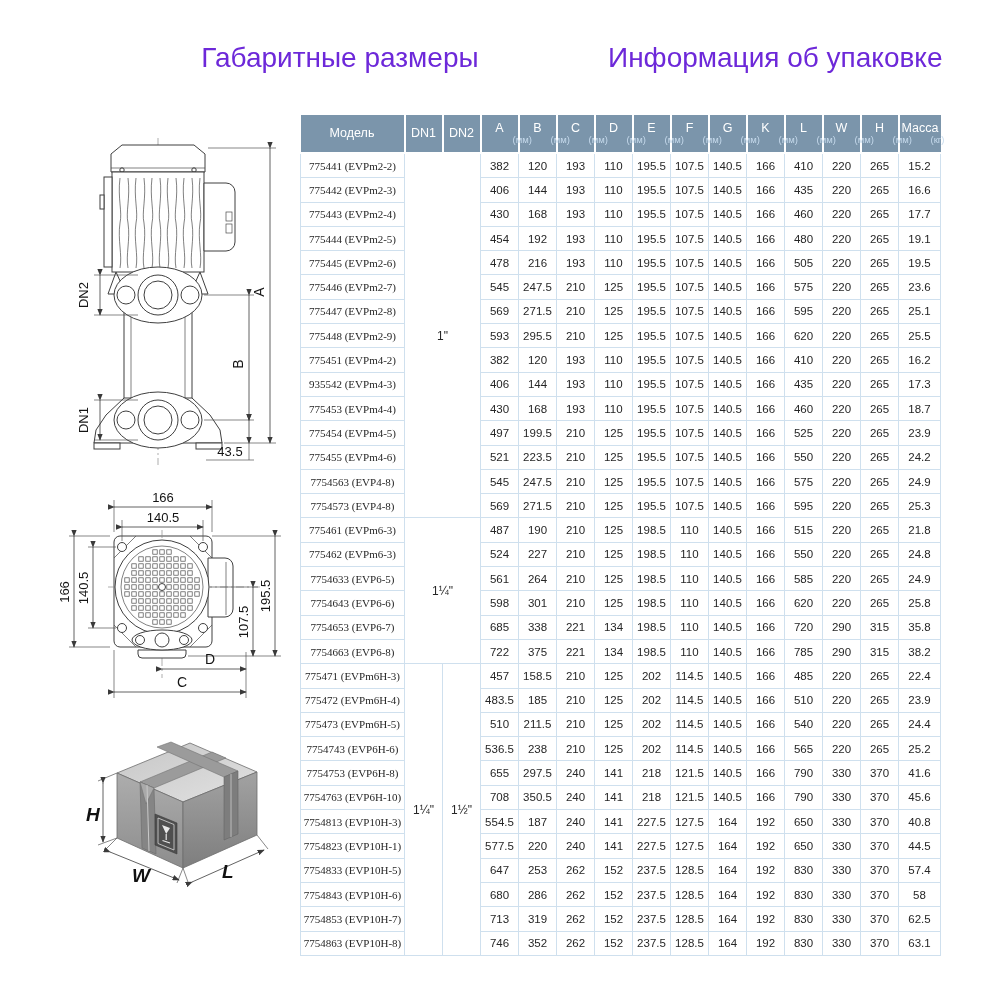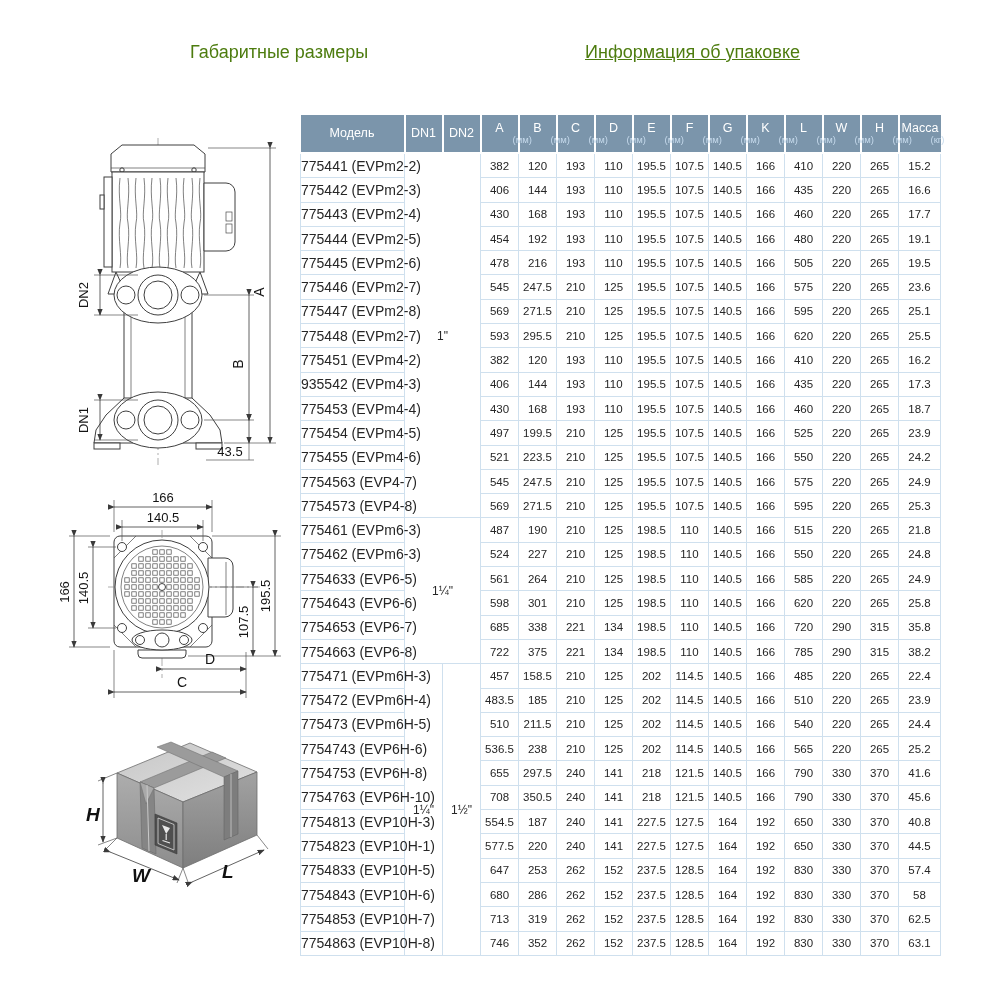--- a/index.html
+++ b/index.html
@@ -1,45 +1,45 @@
 <!DOCTYPE html>
 <html><head>
 <meta charset="utf-8">
 <style>
   html,body{margin:0;padding:0;}
   body{
     width:1000px;height:1000px;position:relative;background:#ffffff;
     font-family:"Liberation Sans",sans-serif;overflow:hidden;
   }
   .page-title{
-    position:absolute;top:42px;height:30px;font-size:18px;color:#4d7c0f;
-    white-space:nowrap;
+    position:absolute;top:42px;height:30px;font-size:28px;color:#6d28d9;
+    text-align:center;white-space:nowrap;
   }
   #title-left{left:190px;width:300px;}
-  #title-right{left:585px;width:300px;text-decoration:underline;}
+  #title-right{left:608px;width:300px;}
 
   
   #dims-table{
     position:absolute;left:300px;top:115px;width:641px;
     border-collapse:collapse;table-layout:fixed;border-radius:18px;
   }
   #dims-table th{
     background:#7b95ab;color:#ffffff;font-weight:normal;
     border-right:2px solid #ffffff;border-bottom:2px solid #ffffff;
     height:37px;font-size:12.5px;line-height:1.15;padding:0;text-align:center;
     vertical-align:middle;
   }
   #dims-table th:last-child{border-right:none;}
   #dims-table th .sub{font-size:9.5px;color:#c6daec;margin-left:31px;}
   #dims-table td{
     border:1px solid #cfe0ee;height:23.3px;text-align:center;
     font-size:11.5px;color:#262626;padding:0;background:#ffffff;
     vertical-align:middle;white-space:nowrap;
   }
-  #dims-table td.model{font-size:14px;}
+  #dims-table td.model{font-size:11px;font-family:Liberation Serif, serif;}
   #dims-table td.dn{font-size:12px;}
 
   
   .drawing{position:absolute;}
   #side-view{left:58px;top:120px;}
   #top-view{left:60px;top:480px;}
   #box-view{left:60px;top:730px;}
   .ln{stroke:#3f3f3f;stroke-width:1;fill:none;}
   .lnf{stroke:#3f3f3f;stroke-width:1;fill:#ffffff;}
   .thin{stroke:#4a4a4a;stroke-width:0.7;fill:none;}
@@ -575,21 +575,21 @@
         <td>195.5</td>
         <td>107.5</td>
         <td>140.5</td>
         <td>166</td>
         <td>595</td>
         <td>220</td>
         <td>265</td>
         <td>25.1</td>
       </tr>
       <tr>
-        <td class="model">775448 (EVPm2-7)</td>
+        <td class="model">775448 (EVPm2-9)</td>
         <td>593</td>
         <td>295.5</td>
         <td>210</td>
         <td>125</td>
         <td>195.5</td>
         <td>107.5</td>
         <td>140.5</td>
         <td>166</td>
         <td>620</td>
         <td>220</td>
@@ -665,21 +665,21 @@
         <td>195.5</td>
         <td>107.5</td>
         <td>140.5</td>
         <td>166</td>
         <td>550</td>
         <td>220</td>
         <td>265</td>
         <td>24.2</td>
       </tr>
       <tr>
-        <td class="model">7754563 (EVP4-7)</td>
+        <td class="model">7754563 (EVP4-8)</td>
         <td>545</td>
         <td>247.5</td>
         <td>210</td>
         <td>125</td>
         <td>195.5</td>
         <td>107.5</td>
         <td>140.5</td>
         <td>166</td>
         <td>575</td>
         <td>220</td>

